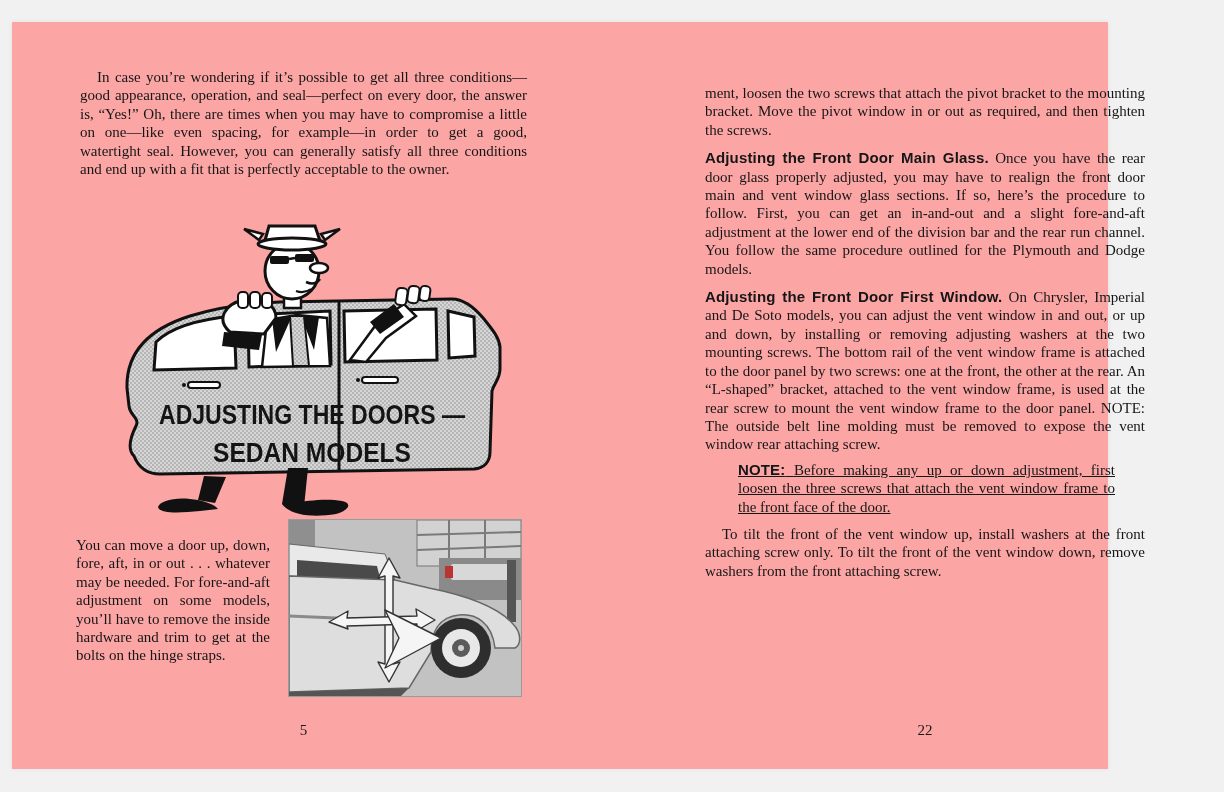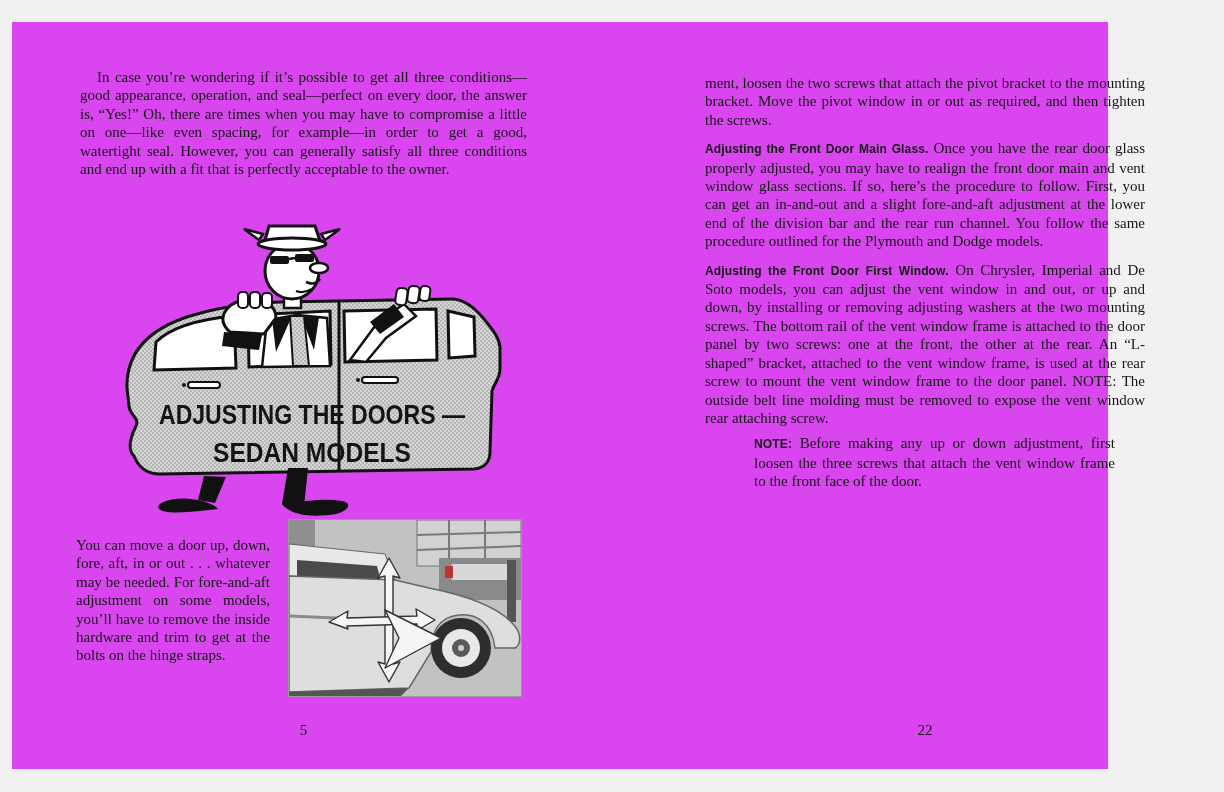--- a/index.html
+++ b/index.html
@@ -5,38 +5,39 @@
   html,body{margin:0;padding:0;}
   body{
     width:1224px;height:792px;position:relative;
     background:#f1f1f1;
     font-family:"Liberation Serif", serif;
     color:#141414;
     overflow:hidden;
   }
   .spread{
     position:absolute;left:12px;top:22px;width:1096px;height:747px;
-    background:#d946ef;
+    background:#fca5a5;
     box-shadow:0 0 5px rgba(0,0,0,0.07);
   }
   .body-text{
     font-size:15px;line-height:18.4px;text-align:justify;
     color:#161616;
   }
   .col-left{position:absolute;left:68px;top:46px;width:447px;}
-  .col-right{position:absolute;left:693px;top:52px;width:440px;}
+  .col-right{position:absolute;left:693px;top:62px;width:440px;}
   .indent{text-indent:17px;}
   .para{margin:0 0 7px 0;}
   .lead{
     font-family:"Liberation Sans", sans-serif;
-    font-weight:700;font-size:12px;letter-spacing:0.15px;
+    font-weight:700;font-size:15px;letter-spacing:0.15px;
   }
   .head-para{margin-top:10px;}
   .note-block{
-    margin:3px 30px 9px 49px;
+    margin:3px 30px 9px 33px;
+    text-decoration:underline;
   }
   .cartoon{
     position:absolute;left:100px;top:198px;width:390px;height:312px;
   }
   .bottom-caption{
     position:absolute;left:64px;top:514px;width:194px;
   }
   .photo{
     position:absolute;left:277px;top:498px;width:232px;height:176px;
     outline:1px solid #9a9a9a;
@@ -193,18 +194,19 @@
         <span>Once you have the rear door glass properly adjusted, you may have to realign the front door main and vent window glass sections. If so, here’s the procedure to follow. First, you can get an in-and-out and a slight fore-and-aft adjustment at the lower end of the division bar and the rear run channel. You follow the same procedure outlined for the Plymouth and Dodge models.</span></p>
 
       <p class="para head-para"><span class="lead">Adjusting the Front Door First Window.</span>
         <span>On Chrysler, Imperial and De Soto models, you can adjust the vent window in and out, or up and down, by installing or removing adjusting washers at the two mounting screws. The bottom rail of the vent window frame is attached to the door panel by two screws: one at the front, the other at the rear. An “L-shaped” bracket, attached to the vent window frame, is used at the rear screw to mount the vent window frame to the door panel. NOTE: The outside belt line molding must be removed to expose the vent window rear attaching screw.</span></p>
 
 
 
       <p class="para note-block"><span class="lead">NOTE:</span>
         <span>Before making any up or down adjustment, first loosen the three screws that attach the vent window frame to the front face of the door.</span></p>
 
+      <p class="para indent">To tilt the front of the vent window up, install washers at the front attaching screw only. To tilt the front of the vent window down, remove washers from the front attaching screw.</p>
     </div>
 
     <div class="pagenum right">22</div>
   </div>
 
 </div>
 
 </body></html>

